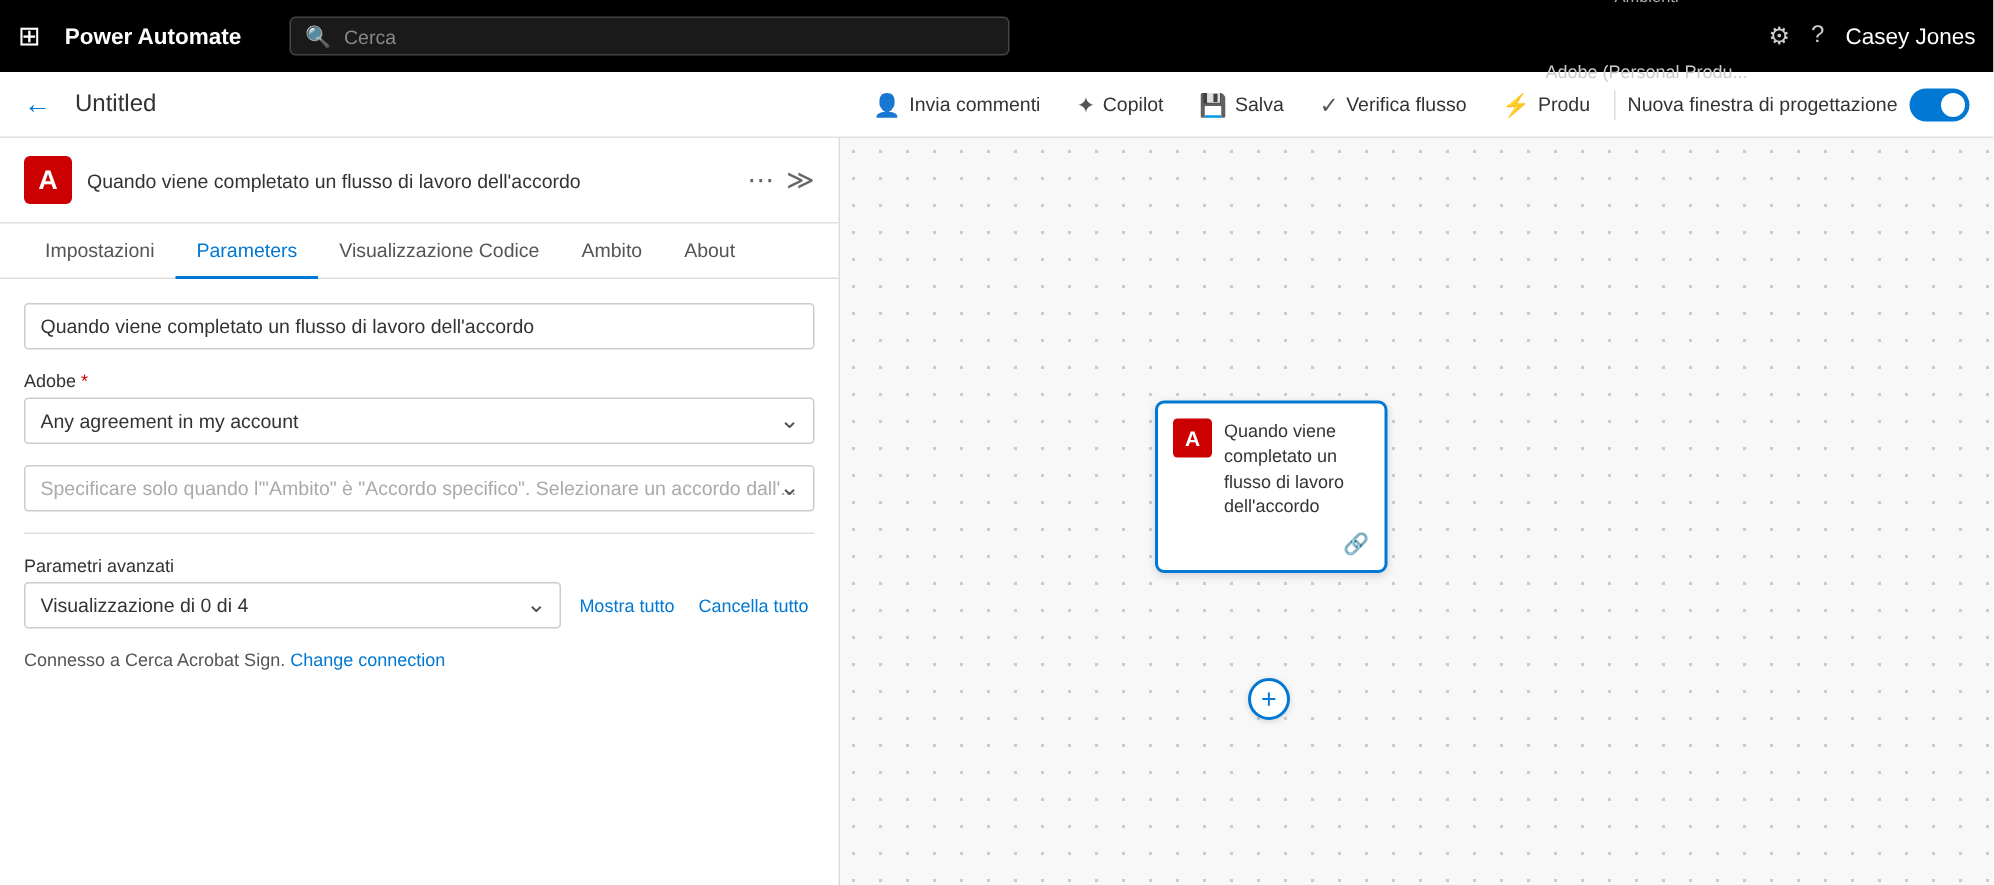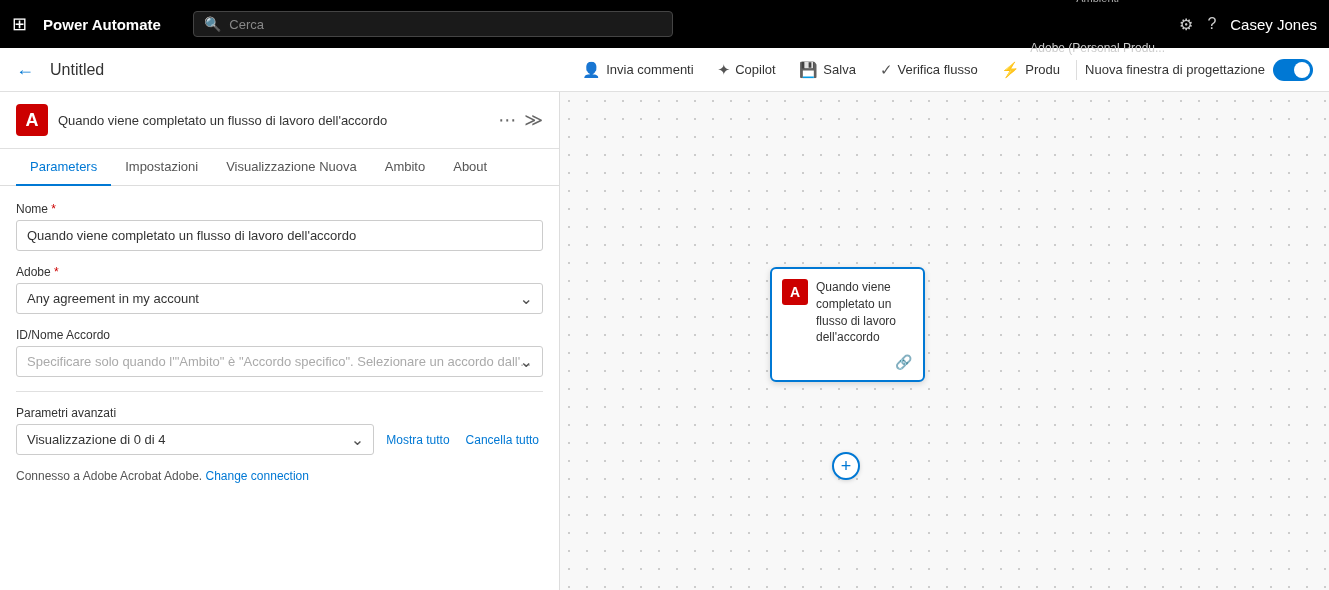--- a/index.html
+++ b/index.html
@@ -320,52 +320,47 @@
     <div class="trigger-header">
       <div class="trigger-icon">A</div>
       <span class="trigger-title">Quando viene completato un flusso di lavoro dell'accordo</span>
       <div class="trigger-actions">
         <span title="more">⋯</span>
         <span title="collapse">≫</span>
       </div>
     </div>
 
     <div class="tabs">
+      <div class="tab">Impostazioni</div>
       <div class="tab active">Parameters</div>
-      <div class="tab">Impostazioni</div>
-      <div class="tab">Visualizzazione Nuova</div>
+      <div class="tab">Visualizzazione Codice</div>
       <div class="tab">Ambito</div>
       <div class="tab">About</div>
     </div>
 
     <div class="form-area">
 
       <div class="form-group">
-        <label class="form-label">
-          <span>Nome</span>
-          <span class="required"> *</span>
-        </label>
         <input type="text" class="form-input" value="Quando viene completato un flusso di lavoro dell'accordo" style="">
       </div>
 
       <div class="form-group">
         <label class="form-label">
           <span>Adobe</span>
           <span class="required"> *</span>
         </label>
         <div class="select-wrapper">
           <select class="form-select">
             <option>Any agreement in my account</option>
             <option>Specific agreement</option>
           </select>
         </div>
       </div>
 
       <div class="form-group">
-        <label class="form-label">ID/Nome Accordo</label>
         <div class="select-wrapper">
           <select class="form-select" style="color:#aaa;">
             <option value="">Specificare solo quando l'"Ambito" è "Accordo specifico". Selezionare un accordo dall'...</option>
           </select>
         </div>
       </div>
 
       <hr class="form-divider">
 
       <div class="form-group">
@@ -375,21 +370,21 @@
             <select class="form-select">
               <option>Visualizzazione di 0 di 4</option>
             </select>
           </div>
           <button class="mostra-btn">Mostra tutto</button>
           <button class="cancella-btn">Cancella tutto</button>
         </div>
       </div>
 
       <div class="connection-row">
-        <span>Connesso a Adobe Acrobat Adobe.</span>
+        <span>Connesso a Cerca Acrobat Sign.</span>
         <a class="connection-link" href="#">Change connection</a>
       </div>
     </div>
   </div>
 
   <div class="right-canvas">
 
     <div class="flow-card">
       <div class="flow-card-inner">
         <div class="flow-card-icon">A</div>

